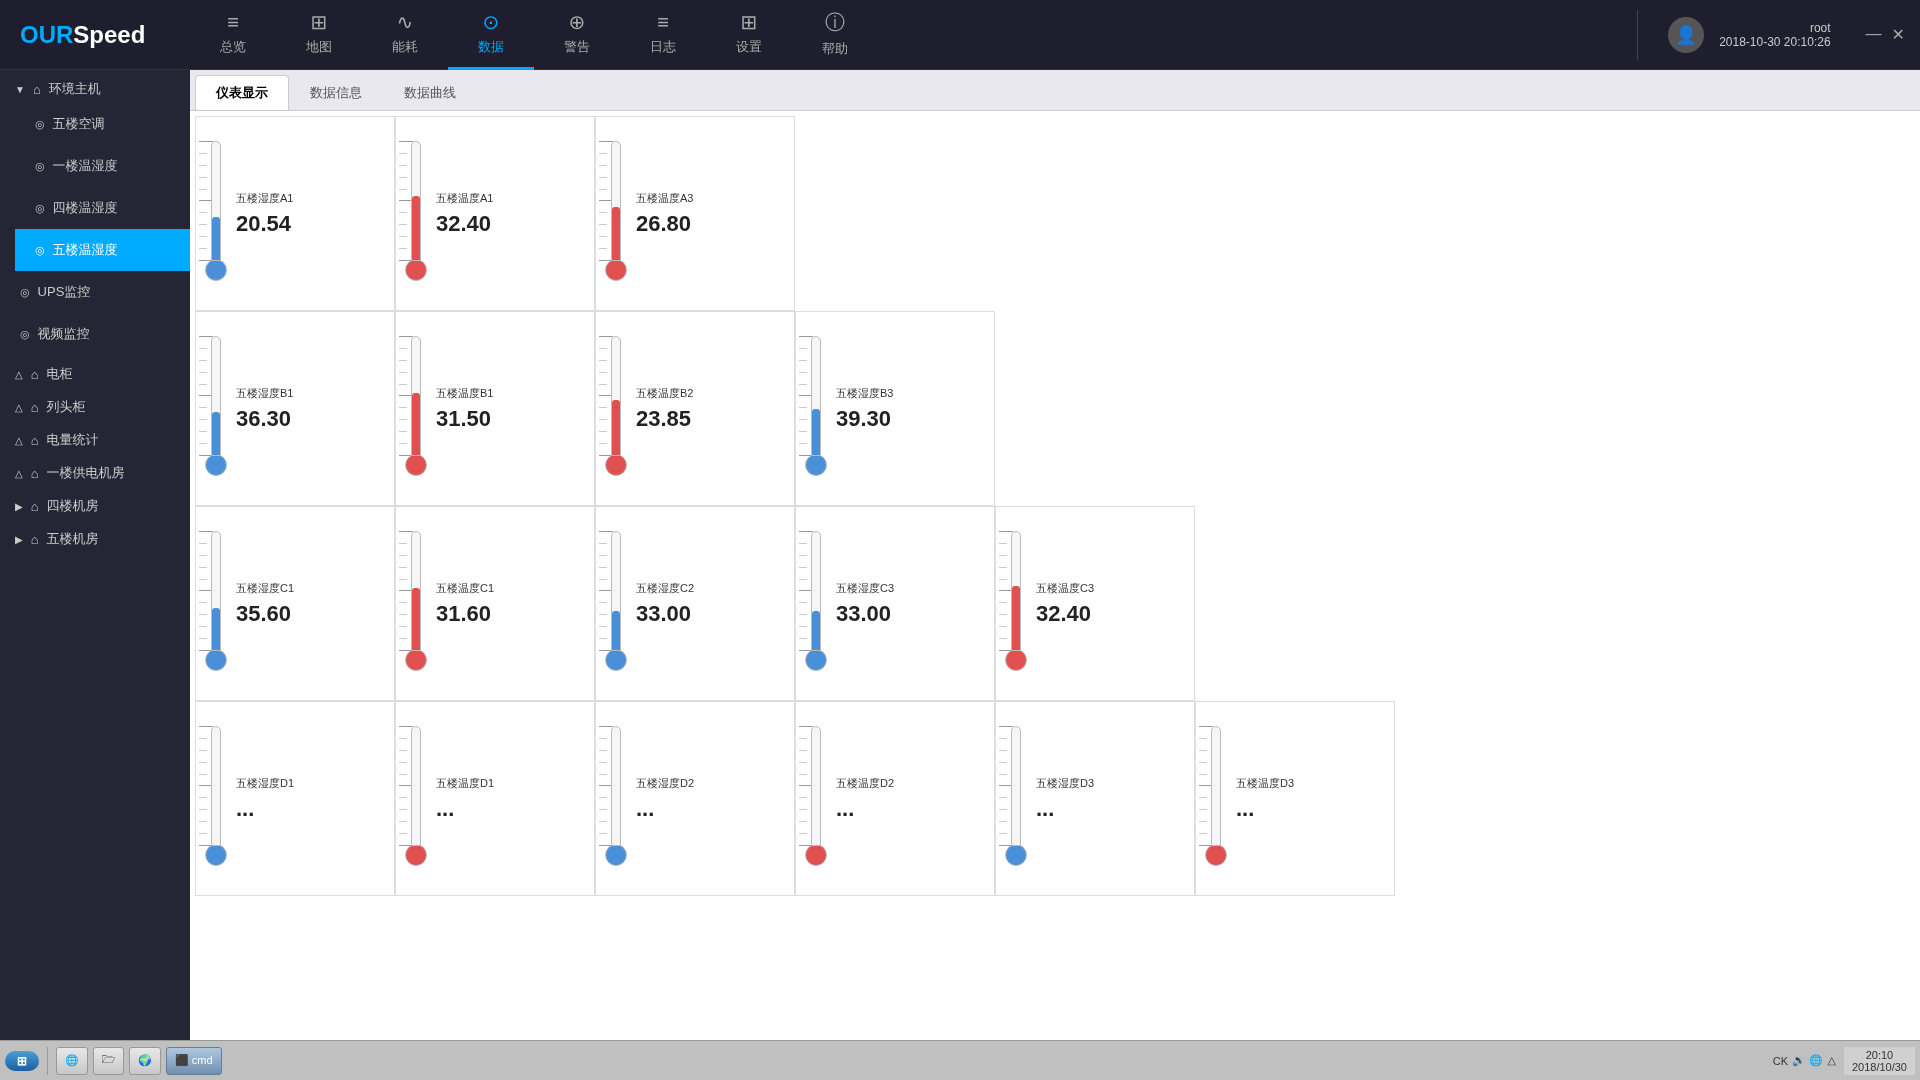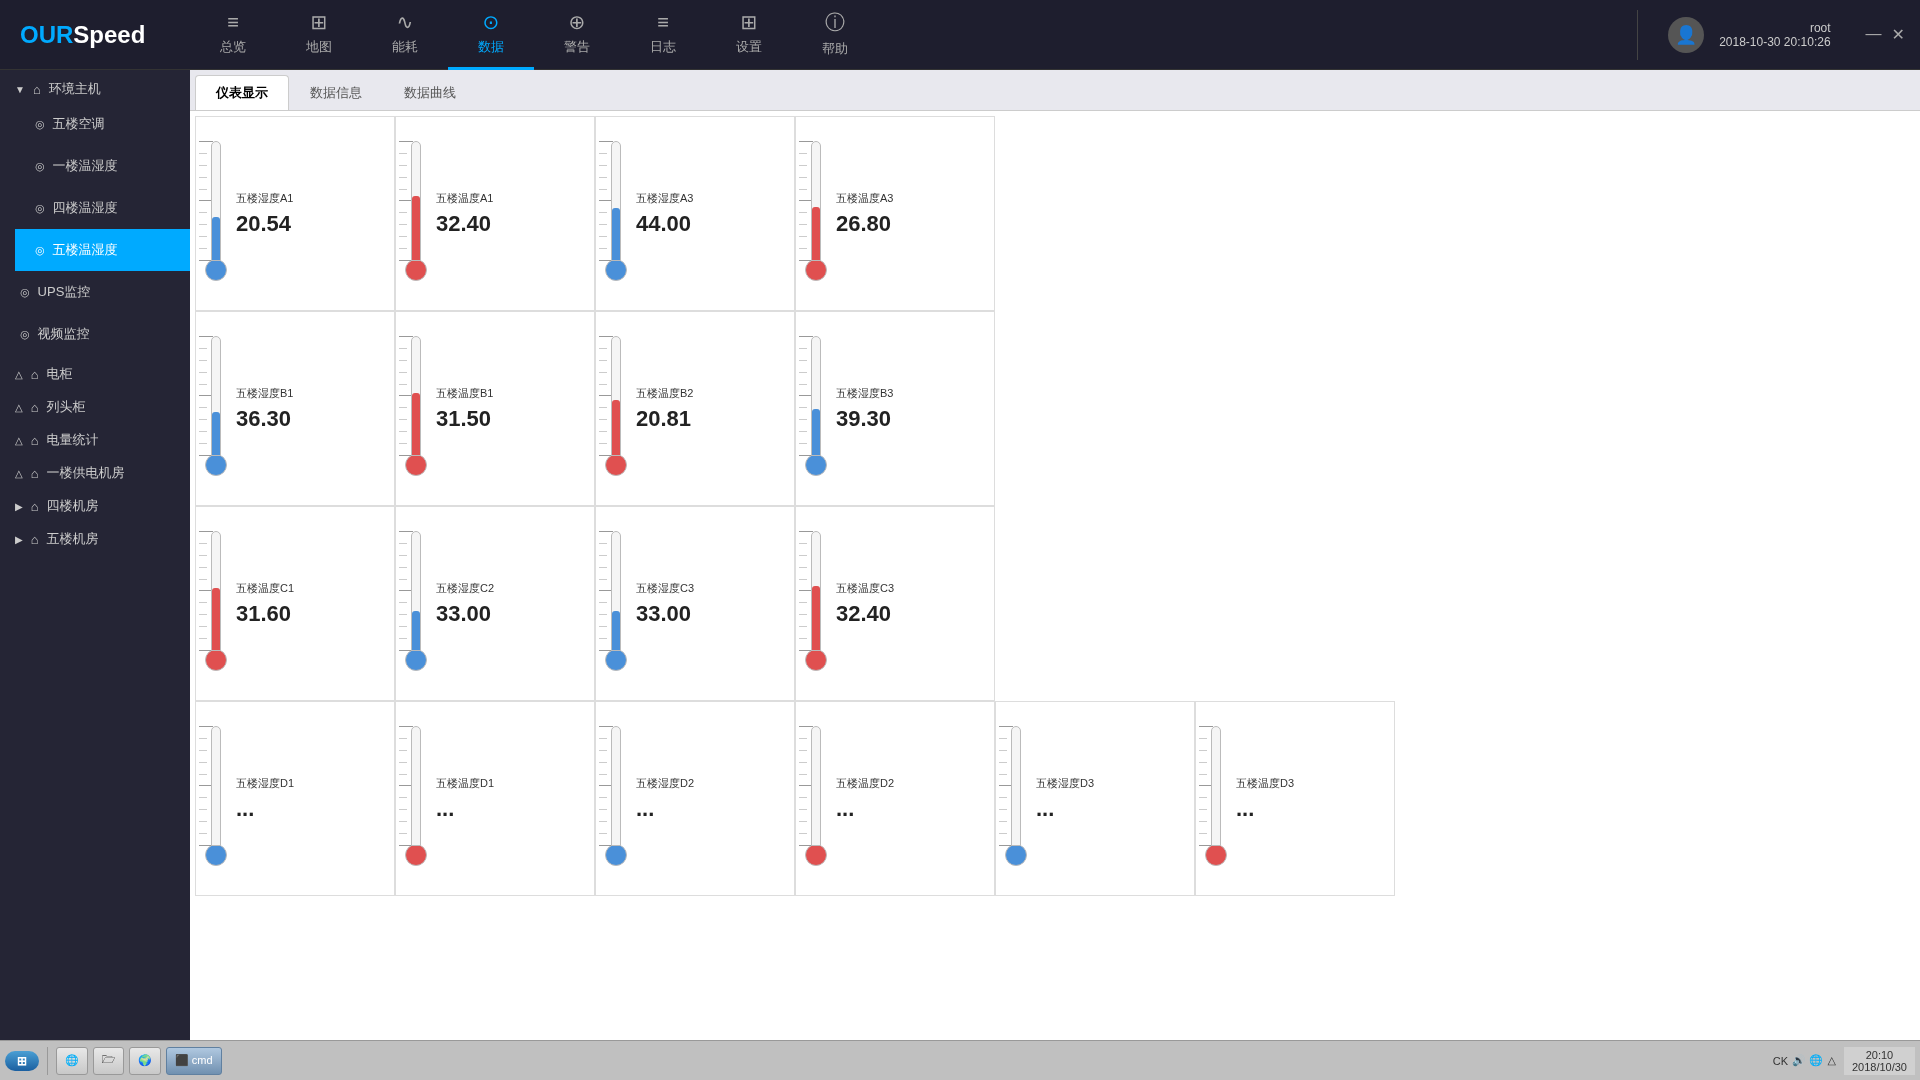--- a/index.html
+++ b/index.html
@@ -257,45 +257,20 @@
                 <div style="width: 8px; height: 1px; background: rgb(204, 204, 204);"></div>
                 <div style="width: 8px; height: 1px; background: rgb(204, 204, 204);"></div>
                 <div style="width: 14px; height: 1px; background: rgb(153, 153, 153);"></div>
                 <div style="width: 8px; height: 1px; background: rgb(204, 204, 204);"></div>
                 <div style="width: 8px; height: 1px; background: rgb(204, 204, 204);"></div>
                 <div style="width: 8px; height: 1px; background: rgb(204, 204, 204);"></div>
                 <div style="width: 8px; height: 1px; background: rgb(204, 204, 204);"></div>
                 <div style="width: 14px; height: 1px; background: rgb(153, 153, 153);"></div>
               </div>
               <div style="width: 10px; height: 120px; border: 1.5px solid rgb(187, 187, 187); border-radius: 5px 5px 0px 0px; position: relative; overflow: hidden; background: rgb(245, 245, 245); margin-top: 5px;">
-                <div style="position: absolute; bottom: 0px; width: 100%; height: 44%; border-radius: 3px 3px 0px 0px; background: rgb(74, 144, 217);"></div>
-              </div>
-              <div style="width: 22px; height: 22px; border-radius: 50%; margin-top: -2px; border: 1.5px solid rgb(187, 187, 187); background: rgb(74, 144, 217);"></div>
-            </div>
-            <div class="gauge-right">
-              <div class="gauge-label">五楼湿度A3</div>
-              <div class="gauge-value">44.00</div>
-            </div>
-          </div>
-          <div class="gauge-cell">
-            <div class="thermo" style="position: relative; display: flex; flex-direction: column; align-items: center; width: 30px; height: 155px;">
-              <div style="position: absolute; left: -2px; top: 5px; height: 120px; display: flex; flex-direction: column; justify-content: space-between;">
-                <div style="width: 14px; height: 1px; background: rgb(153, 153, 153);"></div>
-                <div style="width: 8px; height: 1px; background: rgb(204, 204, 204);"></div>
-                <div style="width: 8px; height: 1px; background: rgb(204, 204, 204);"></div>
-                <div style="width: 8px; height: 1px; background: rgb(204, 204, 204);"></div>
-                <div style="width: 8px; height: 1px; background: rgb(204, 204, 204);"></div>
-                <div style="width: 14px; height: 1px; background: rgb(153, 153, 153);"></div>
-                <div style="width: 8px; height: 1px; background: rgb(204, 204, 204);"></div>
-                <div style="width: 8px; height: 1px; background: rgb(204, 204, 204);"></div>
-                <div style="width: 8px; height: 1px; background: rgb(204, 204, 204);"></div>
-                <div style="width: 8px; height: 1px; background: rgb(204, 204, 204);"></div>
-                <div style="width: 14px; height: 1px; background: rgb(153, 153, 153);"></div>
-              </div>
-              <div style="width: 10px; height: 120px; border: 1.5px solid rgb(187, 187, 187); border-radius: 5px 5px 0px 0px; position: relative; overflow: hidden; background: rgb(245, 245, 245); margin-top: 5px;">
                 <div style="position: absolute; bottom: 0px; width: 100%; height: 44.6667%; border-radius: 3px 3px 0px 0px; background: rgb(224, 80, 80);"></div>
               </div>
               <div style="width: 22px; height: 22px; border-radius: 50%; margin-top: -2px; border: 1.5px solid rgb(187, 187, 187); background: rgb(224, 80, 80);"></div>
             </div>
             <div class="gauge-right">
               <div class="gauge-label">五楼温度A3</div>
               <div class="gauge-value">26.80</div>
             </div>
           </div>
         </div>
@@ -365,21 +340,21 @@
                 <div style="width: 8px; height: 1px; background: rgb(204, 204, 204);"></div>
                 <div style="width: 14px; height: 1px; background: rgb(153, 153, 153);"></div>
               </div>
               <div style="width: 10px; height: 120px; border: 1.5px solid rgb(187, 187, 187); border-radius: 5px 5px 0px 0px; position: relative; overflow: hidden; background: rgb(245, 245, 245); margin-top: 5px;">
                 <div style="position: absolute; bottom: 0px; width: 100%; height: 46.5%; border-radius: 3px 3px 0px 0px; background: rgb(224, 80, 80);"></div>
               </div>
               <div style="width: 22px; height: 22px; border-radius: 50%; margin-top: -2px; border: 1.5px solid rgb(187, 187, 187); background: rgb(224, 80, 80);"></div>
             </div>
             <div class="gauge-right">
               <div class="gauge-label">五楼温度B2</div>
-              <div class="gauge-value">20.81</div>
+              <div class="gauge-value">23.85</div>
             </div>
           </div>
           <div class="gauge-cell">
             <div class="thermo" style="position: relative; display: flex; flex-direction: column; align-items: center; width: 30px; height: 155px;">
               <div style="position: absolute; left: -2px; top: 5px; height: 120px; display: flex; flex-direction: column; justify-content: space-between;">
                 <div style="width: 14px; height: 1px; background: rgb(153, 153, 153);"></div>
                 <div style="width: 8px; height: 1px; background: rgb(204, 204, 204);"></div>
                 <div style="width: 8px; height: 1px; background: rgb(204, 204, 204);"></div>
                 <div style="width: 8px; height: 1px; background: rgb(204, 204, 204);"></div>
                 <div style="width: 8px; height: 1px; background: rgb(204, 204, 204);"></div>
@@ -395,20 +370,45 @@
               </div>
               <div style="width: 22px; height: 22px; border-radius: 50%; margin-top: -2px; border: 1.5px solid rgb(187, 187, 187); background: rgb(74, 144, 217);"></div>
             </div>
             <div class="gauge-right">
               <div class="gauge-label">五楼湿度B3</div>
               <div class="gauge-value">39.30</div>
             </div>
           </div>
         </div>
         <div class="gauge-row">
+          <div class="gauge-cell">
+            <div class="thermo" style="position: relative; display: flex; flex-direction: column; align-items: center; width: 30px; height: 155px;">
+              <div style="position: absolute; left: -2px; top: 5px; height: 120px; display: flex; flex-direction: column; justify-content: space-between;">
+                <div style="width: 14px; height: 1px; background: rgb(153, 153, 153);"></div>
+                <div style="width: 8px; height: 1px; background: rgb(204, 204, 204);"></div>
+                <div style="width: 8px; height: 1px; background: rgb(204, 204, 204);"></div>
+                <div style="width: 8px; height: 1px; background: rgb(204, 204, 204);"></div>
+                <div style="width: 8px; height: 1px; background: rgb(204, 204, 204);"></div>
+                <div style="width: 14px; height: 1px; background: rgb(153, 153, 153);"></div>
+                <div style="width: 8px; height: 1px; background: rgb(204, 204, 204);"></div>
+                <div style="width: 8px; height: 1px; background: rgb(204, 204, 204);"></div>
+                <div style="width: 8px; height: 1px; background: rgb(204, 204, 204);"></div>
+                <div style="width: 8px; height: 1px; background: rgb(204, 204, 204);"></div>
+                <div style="width: 14px; height: 1px; background: rgb(153, 153, 153);"></div>
+              </div>
+              <div style="width: 10px; height: 120px; border: 1.5px solid rgb(187, 187, 187); border-radius: 5px 5px 0px 0px; position: relative; overflow: hidden; background: rgb(245, 245, 245); margin-top: 5px;">
+                <div style="position: absolute; bottom: 0px; width: 100%; height: 35.6%; border-radius: 3px 3px 0px 0px; background: rgb(74, 144, 217);"></div>
+              </div>
+              <div style="width: 22px; height: 22px; border-radius: 50%; margin-top: -2px; border: 1.5px solid rgb(187, 187, 187); background: rgb(74, 144, 217);"></div>
+            </div>
+            <div class="gauge-right">
+              <div class="gauge-label">五楼湿度C1</div>
+              <div class="gauge-value">35.60</div>
+            </div>
+          </div>
           <div class="gauge-cell">
             <div class="thermo" style="position: relative; display: flex; flex-direction: column; align-items: center; width: 30px; height: 155px;">
               <div style="position: absolute; left: -2px; top: 5px; height: 120px; display: flex; flex-direction: column; justify-content: space-between;">
                 <div style="width: 14px; height: 1px; background: rgb(153, 153, 153);"></div>
                 <div style="width: 8px; height: 1px; background: rgb(204, 204, 204);"></div>
                 <div style="width: 8px; height: 1px; background: rgb(204, 204, 204);"></div>
                 <div style="width: 8px; height: 1px; background: rgb(204, 204, 204);"></div>
                 <div style="width: 8px; height: 1px; background: rgb(204, 204, 204);"></div>
                 <div style="width: 14px; height: 1px; background: rgb(153, 153, 153);"></div>
                 <div style="width: 8px; height: 1px; background: rgb(204, 204, 204);"></div>

